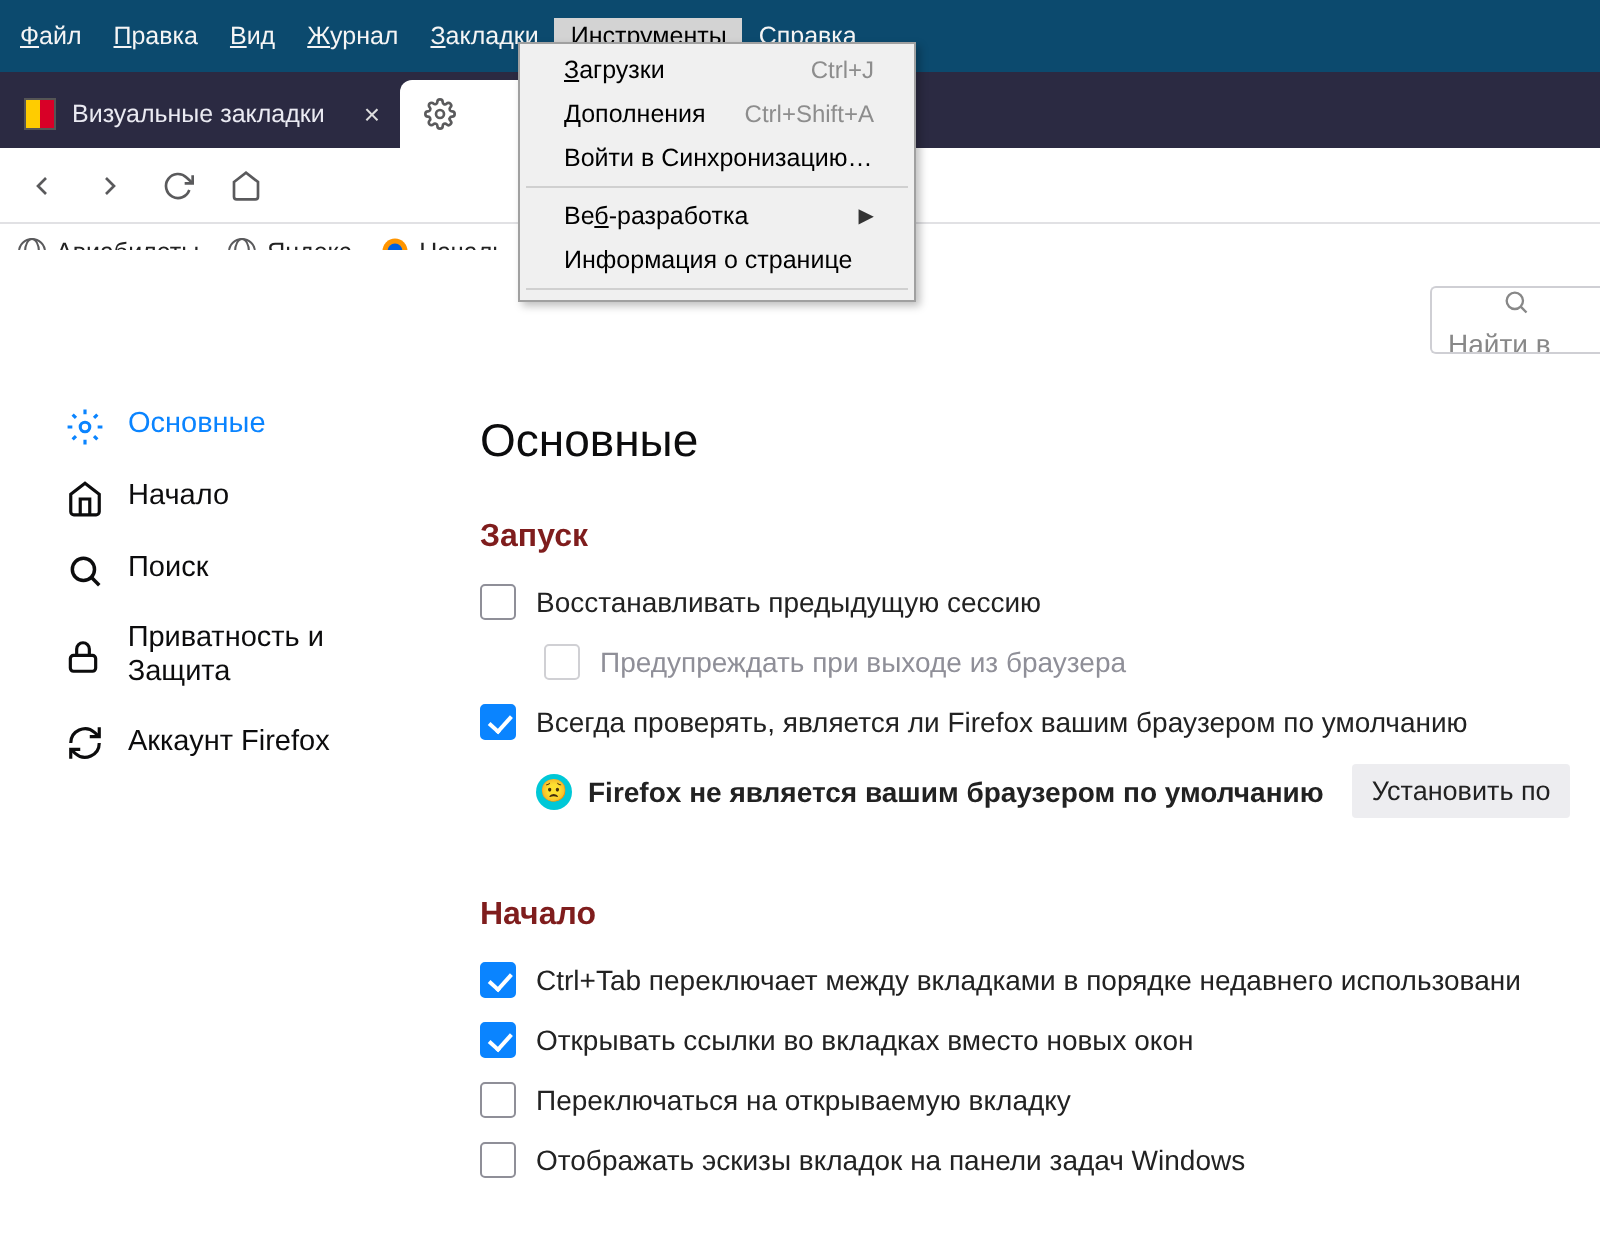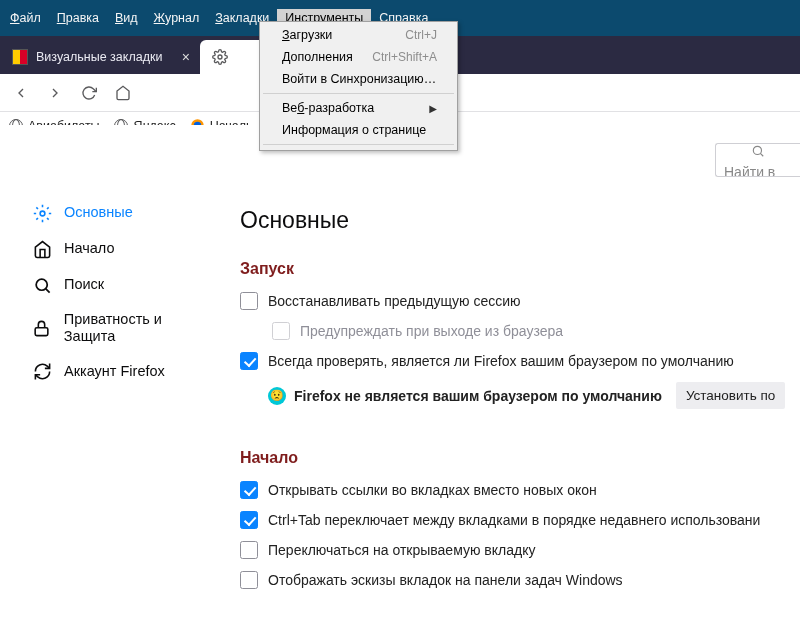--- a/index.html
+++ b/index.html
@@ -255,25 +255,25 @@
       </div>
     <div class="status-row">
       <span class="status-ic">😟</span>
       <span class="status-text">Firefox не является вашим браузером по умолчанию</span>
       <button class="status-btn">Установить по</button>
     </div>
 
     <h2 class="section">Начало</h2>
     <div class="row">
         <span class="chk checked"></span>
+        <span>Ctrl+Tab переключает между вкладками в порядке недавнего использовани</span>
+      </div>
+    <div class="row">
+        <span class="chk checked"></span>
         <span>Открывать ссылки во вкладках вместо новых окон</span>
-      </div>
-    <div class="row">
-        <span class="chk checked"></span>
-        <span>Ctrl+Tab переключает между вкладками в порядке недавнего использовани</span>
       </div>
     <div class="row">
         <span class="chk"></span>
         <span>Переключаться на открываемую вкладку</span>
       </div>
     <div class="row">
         <span class="chk"></span>
         <span>Отображать эскизы вкладок на панели задач Windows</span>
       </div>
   </div>

